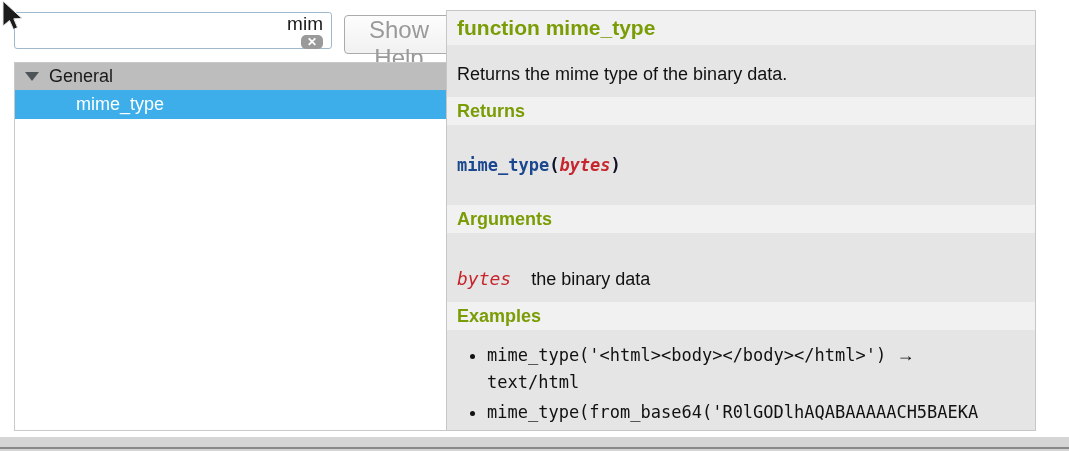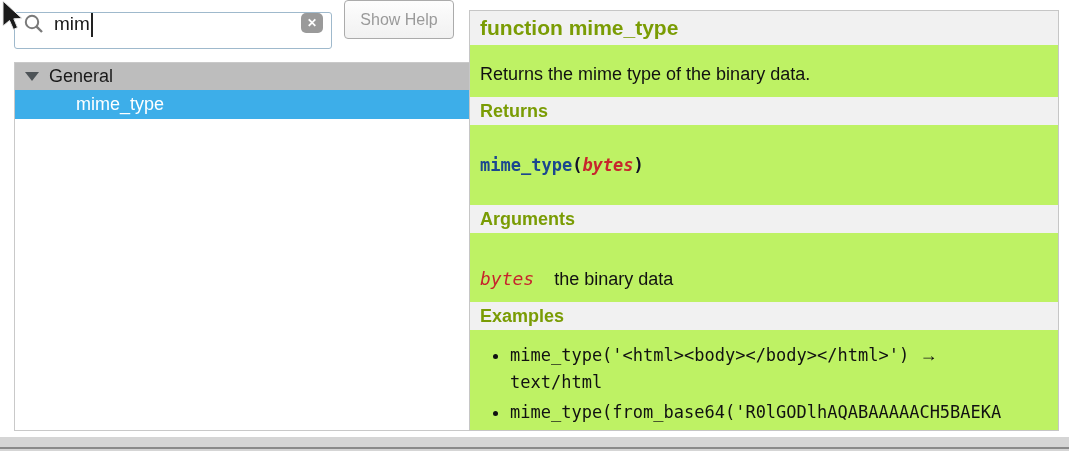--- a/index.html
+++ b/index.html
@@ -14,36 +14,36 @@
   html,body{background:#ffffff;}
   .page{
     position:relative;width:1069px;height:451px;overflow:hidden;
     background:#ffffff;font-family:"Liberation Sans",sans-serif;color:#1a1a1a;
   }
 
   
   .searchbox{
     position:absolute;left:14px;top:12px;width:318px;height:37px;
     background:#ffffff;border:1px solid #9fb9cc;border-radius:3px;
-    display:flex;align-items:flex-start;padding:0 8px;
+    display:flex;align-items:flex-end;padding:0 8px;flex-direction:column;
   }
   .searchbox .stext{font-size:19px;color:#1a1a1a;margin-left:9px;}
   .caret{display:inline-block;width:2px;height:24px;background:#222;margin-left:1px;}
   .clear{
     margin-left:auto;width:22px;height:20px;border-radius:5px;background:#9a9a9a;
     display:flex;align-items:center;justify-content:center;
     color:#ffffff;font-size:12px;font-weight:bold;cursor:pointer;
   }
 
   
   .showhelp{
-    position:absolute;left:344px;top:0;width:110px;height:39px;
+    position:absolute;left:344px;top:15px;width:110px;height:39px;
     border:1px solid #ababab;border-radius:4px;
     background:linear-gradient(#fdfdfd,#f1f1f1);
-    color:#9a9a9a;font-size:16px;font-family:"Liberation Sans",sans-serif;
+    color:#9a9a9a;font-size:24px;font-family:"Liberation Sans",sans-serif;
   }
 
   
   .tree{
     position:absolute;left:14px;top:62px;width:532px;height:369px;
     background:#ffffff;border:1px solid #c9c9c9;overflow:hidden;
   }
   .group-row{
     height:27px;background:var(--group-gray);display:flex;align-items:center;
     color:#1a1a1a;font-size:18px;cursor:pointer;
@@ -53,22 +53,22 @@
     border-left:7px solid transparent;border-right:7px solid transparent;
     border-top:9px solid #4d5357;
   }
   .item-row{
     height:29px;background:var(--selection);display:flex;align-items:center;
     padding-left:61px;color:#ffffff;font-size:18px;cursor:pointer;
   }
 
   
   .doc{
-    position:absolute;left:469px;top:10px;width:590px;height:421px;
-    background:#bef264;border:1px solid #c6c6c6;overflow:hidden;
+    position:absolute;left:446px;top:10px;width:590px;height:421px;
+    background:#e5e5e5;border:1px solid #c6c6c6;overflow:hidden;
   }
   .band{
     margin-top:10px;padding:3px 10px;background:var(--band-gray);
     color:var(--heading-green);font-weight:bold;font-size:18px;line-height:22px;
   }
   .title-band{margin-top:0;padding:5px 10px;font-size:21px;line-height:24px;}
   .para{margin-top:16px;padding:0 10px;font-size:18px;line-height:26px;color:#111;}
   .code-line{
     margin:27px 0;padding:0 10px;line-height:26px;
     font-family:"DejaVu Sans Mono",monospace;font-size:17px;font-weight:bold;

